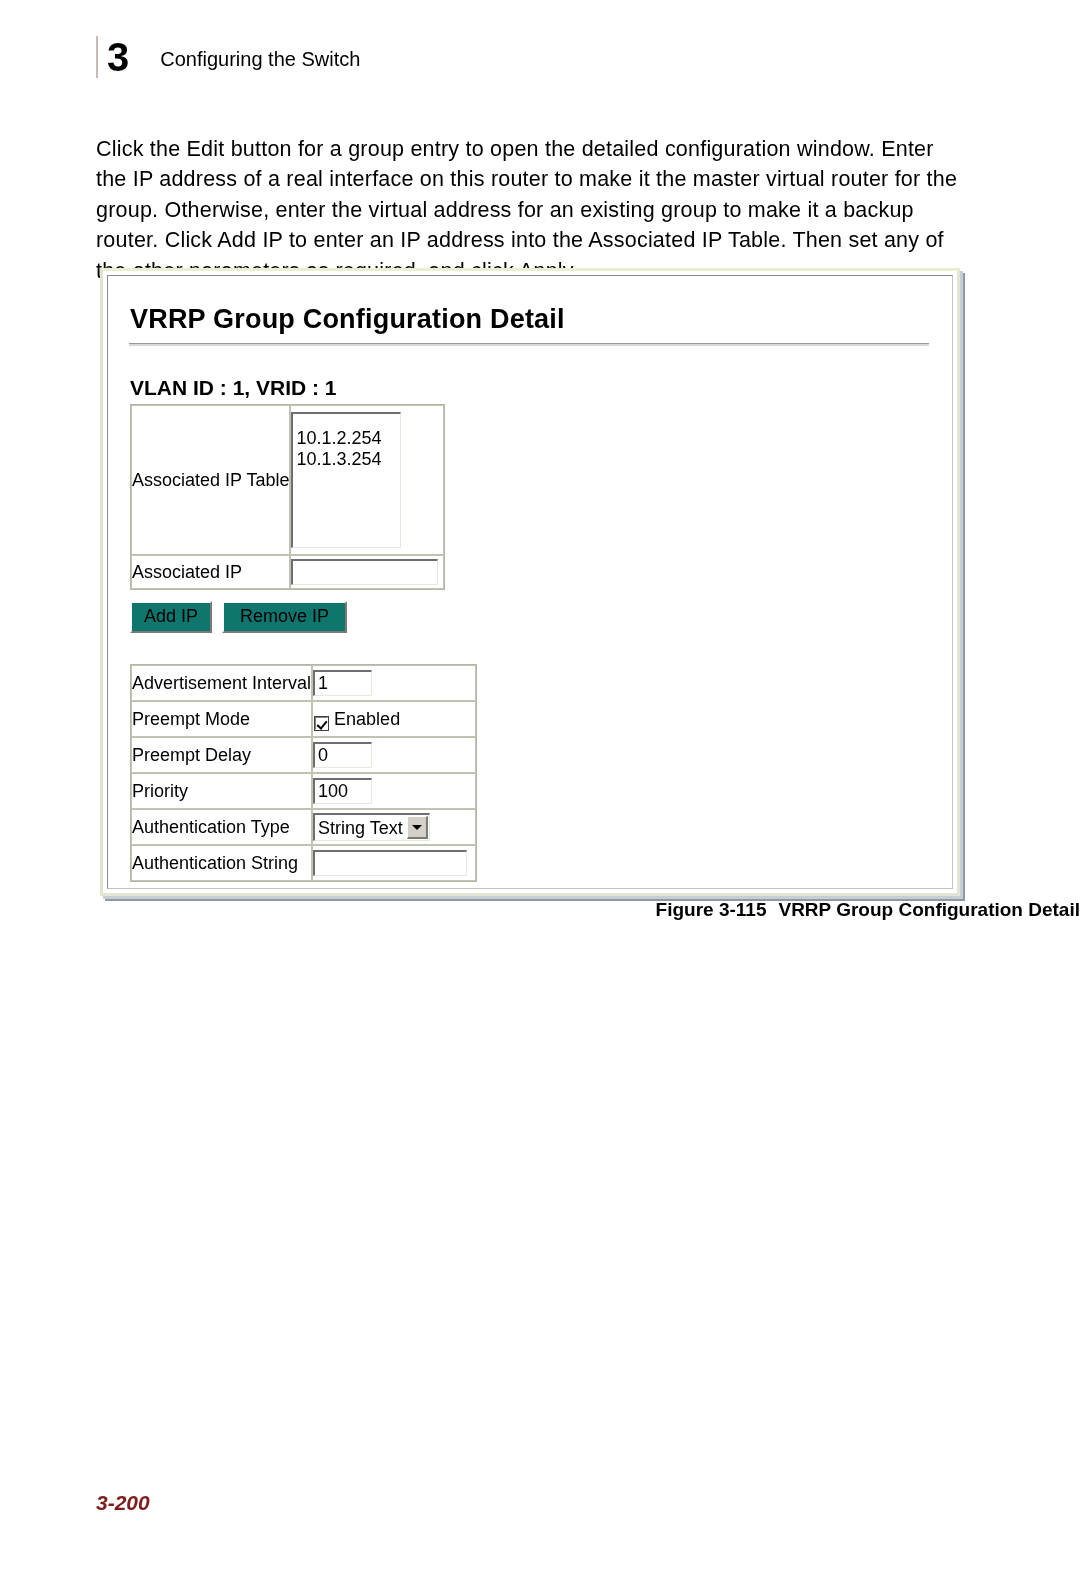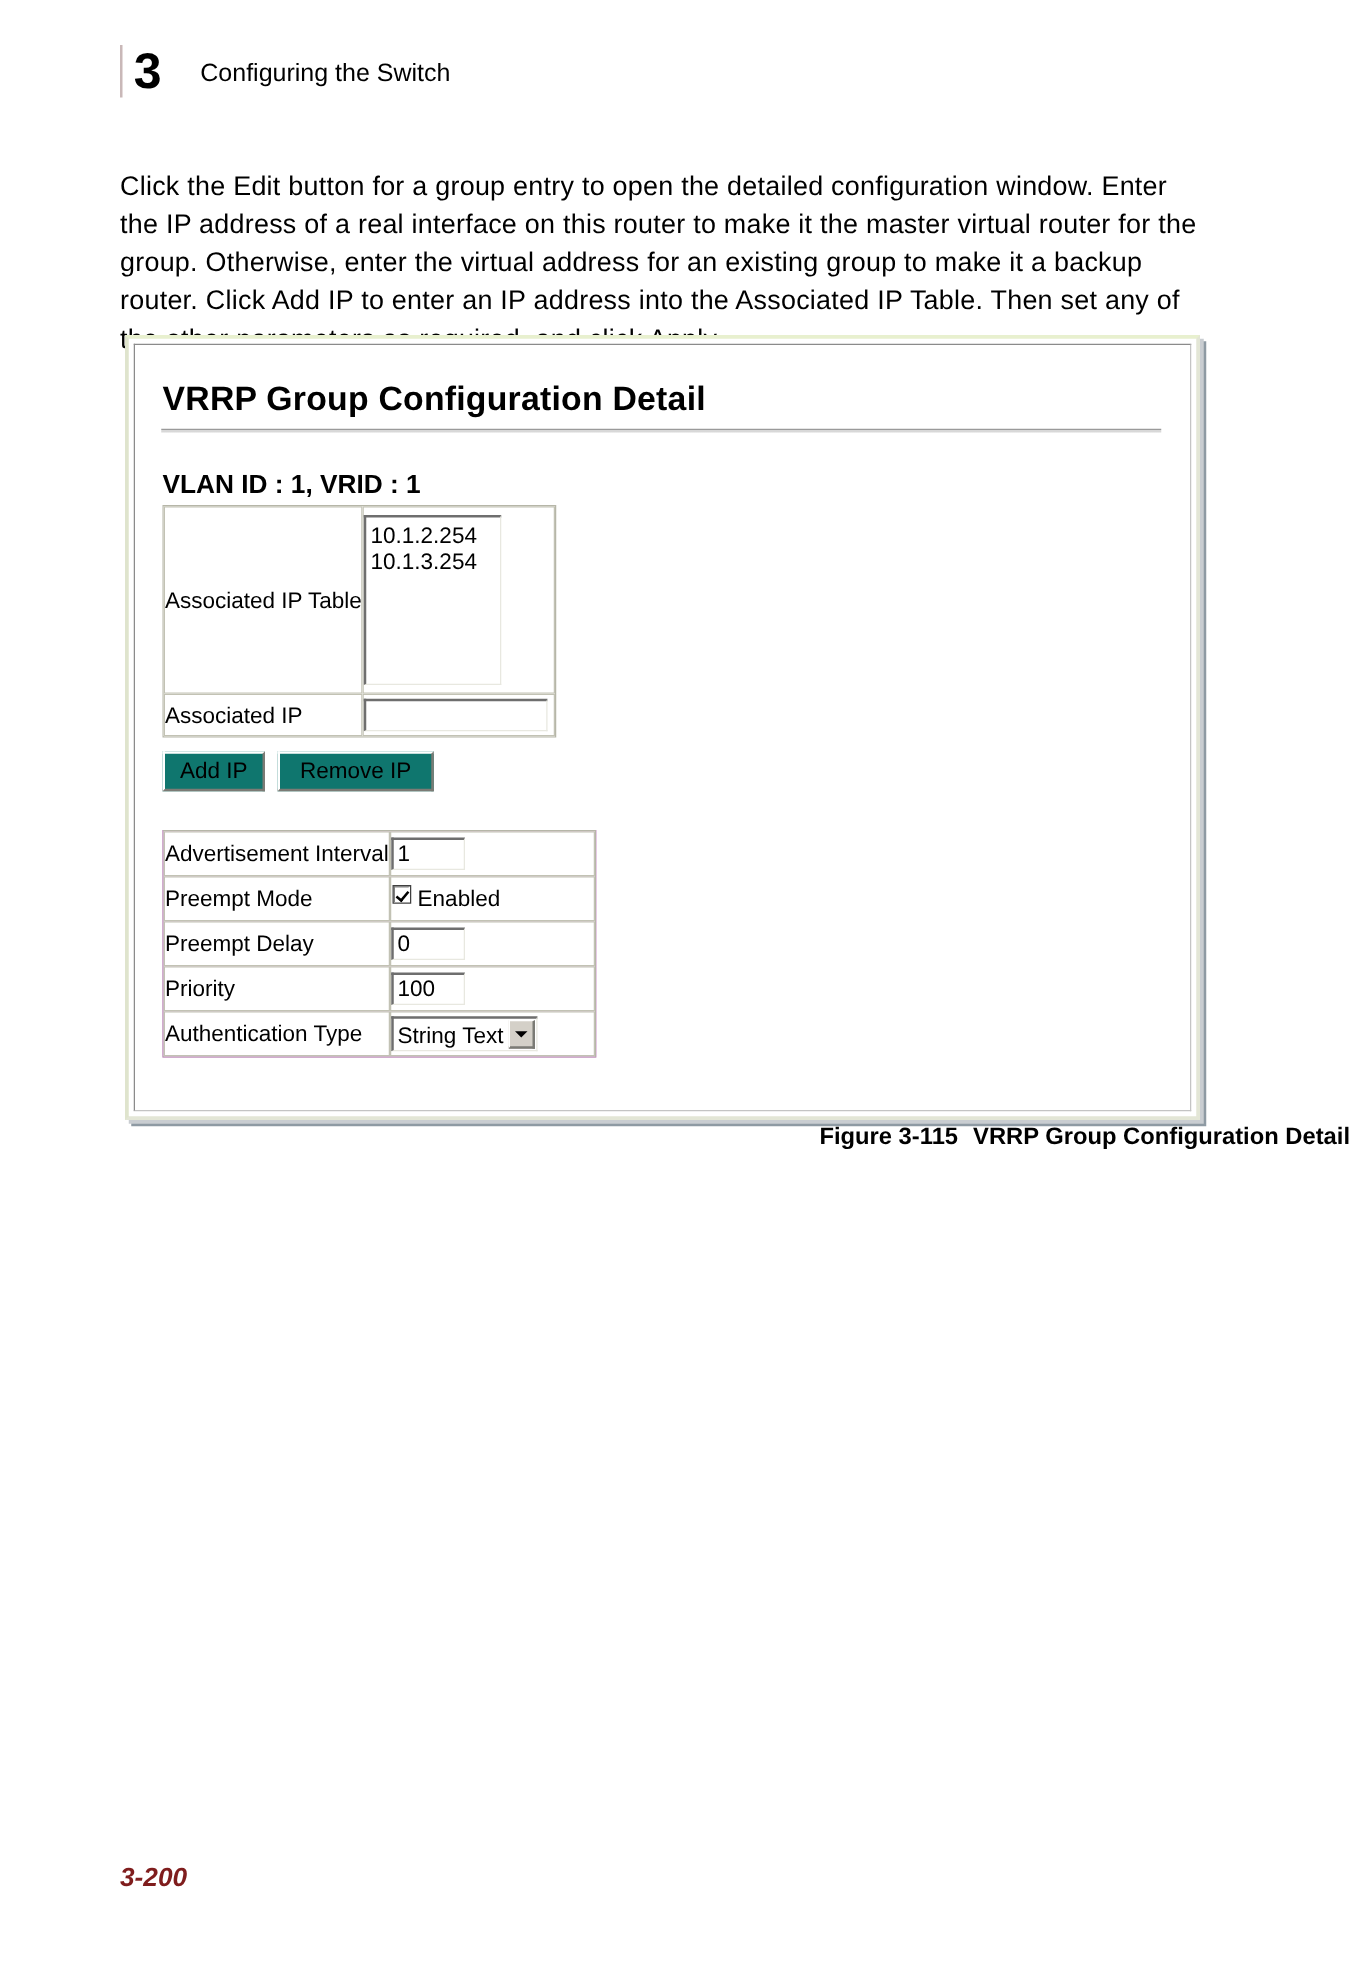--- a/index.html
+++ b/index.html
@@ -151,21 +151,21 @@
   }
   #assoc-label-cell { width: 157px; height: 148px; }
   #assoc-listbox-cell { width: 152px; height: 148px; padding: 6px 7px 6px 5px; }
   #assoc-ip-label-cell { width: 157px; height: 32px; }
   #assoc-ip-input-cell { width: 152px; height: 32px; padding: 4px 5px 4px 4px; }
 
   #assoc-listbox {
     width: 110px;
     height: 136px;
     overflow: hidden;
-    padding: 4px 0 0 3px;
+    padding: 14px 0 0 3px;
   }
   #assoc-listbox .opt {
     font-size: 18px;
     line-height: 21px;
     white-space: nowrap;
   }
   #assoc-ip-input {
     width: 147px;
     height: 26px;
     line-height: 24px;
@@ -229,21 +229,21 @@
     height: 26px;
     line-height: 24px;
     padding: 0 3px;
     display: block;
   }
   .w-small { width: 59px; }
   .w-wide  { width: 154px; }
 
   .checkbox-wrap {
     display: flex;
-    align-items: flex-start;
+    align-items: flex-end;
     gap: 6px;
     font-size: 18px;
     padding-left: 2px;
   }
   .checkbox-box {
     width: 13px;
     height: 13px;
     background: #fff;
     border-top: 1px solid #808080;
     border-left: 1px solid #808080;
@@ -404,20 +404,26 @@
         <td class="param-label">Authentication Type</td>
         <td class="param-value">
           <div class="select-wrap">
             <span class="select-text">String Text</span>
             <span class="select-arrow">
                   <span class="tri"></span>
                 </span>
           </div>
         </td>
       </tr>
+      <tr>
+        <td class="param-label">Authentication String</td>
+        <td class="param-value">
+          <input class="field txt-input w-wide" type="text" value="" style="">
+        </td>
+      </tr>
     </tbody>
       </table>
 
   </div>
 </div>
 
 <div id="figure-caption">
   <span>Figure 3-115</span><span class="cap-gap"></span><span>VRRP Group Configuration Detail</span>
 </div>
 

